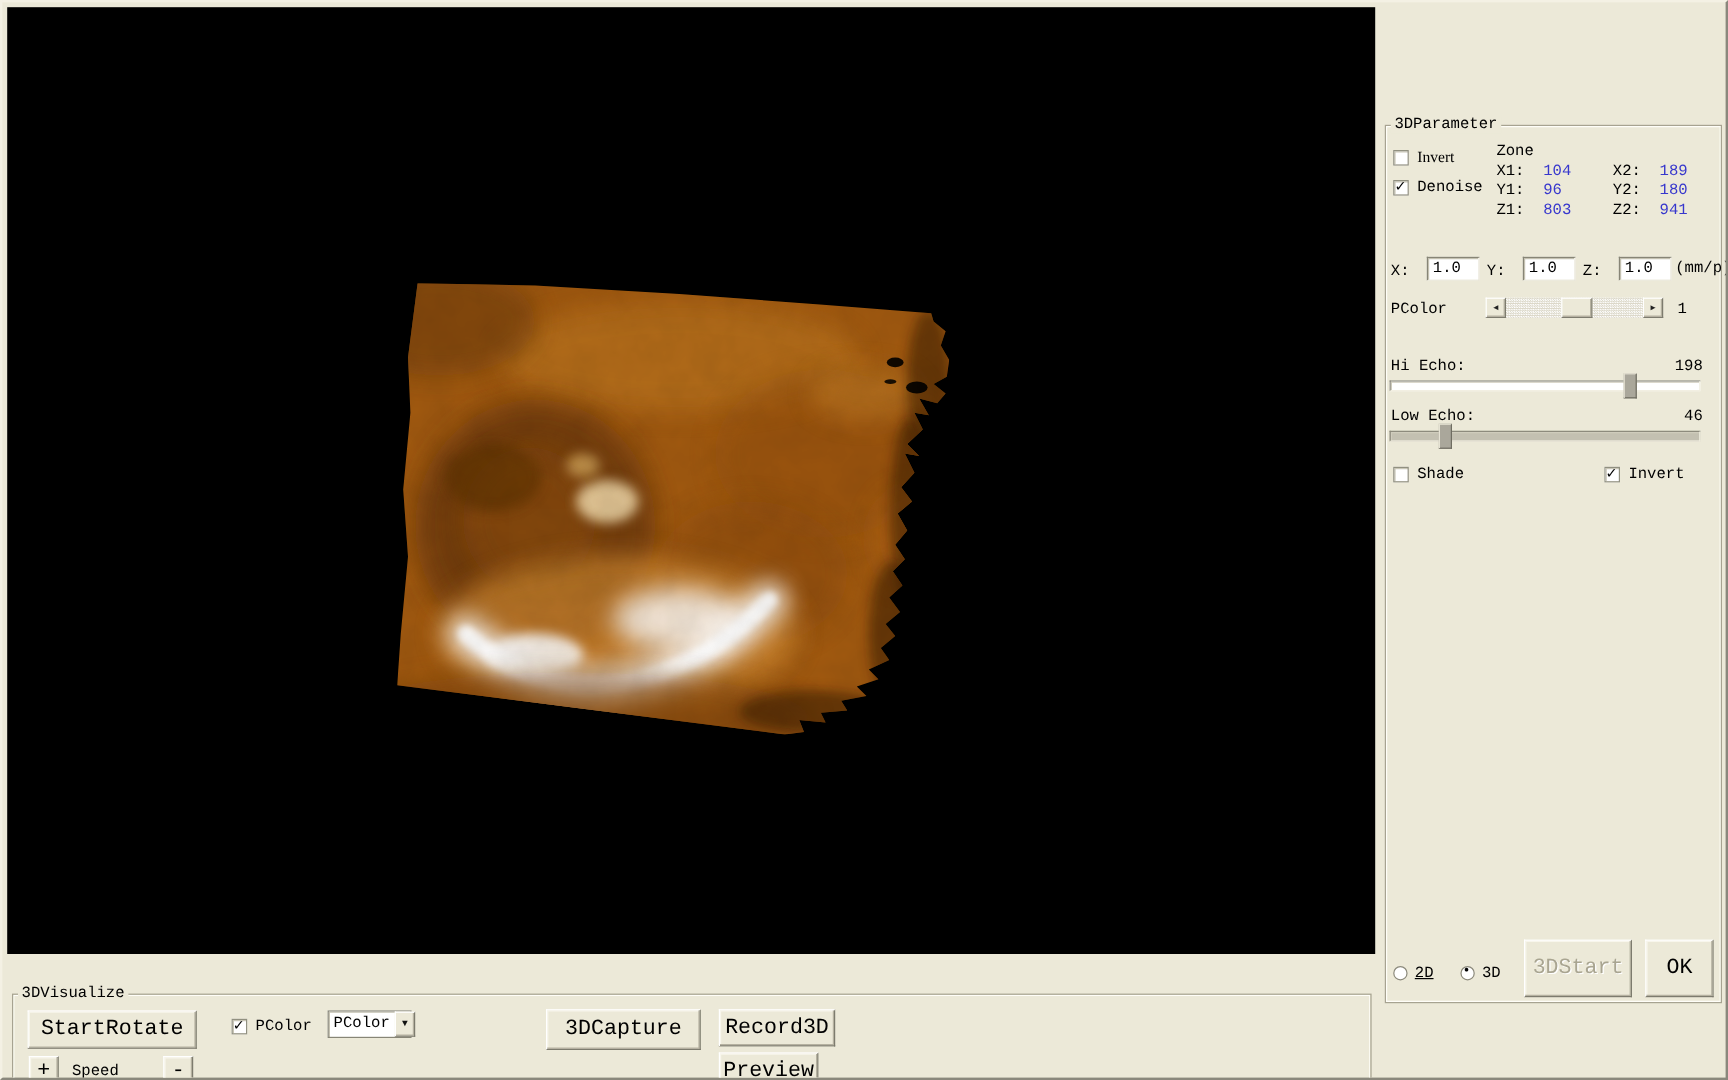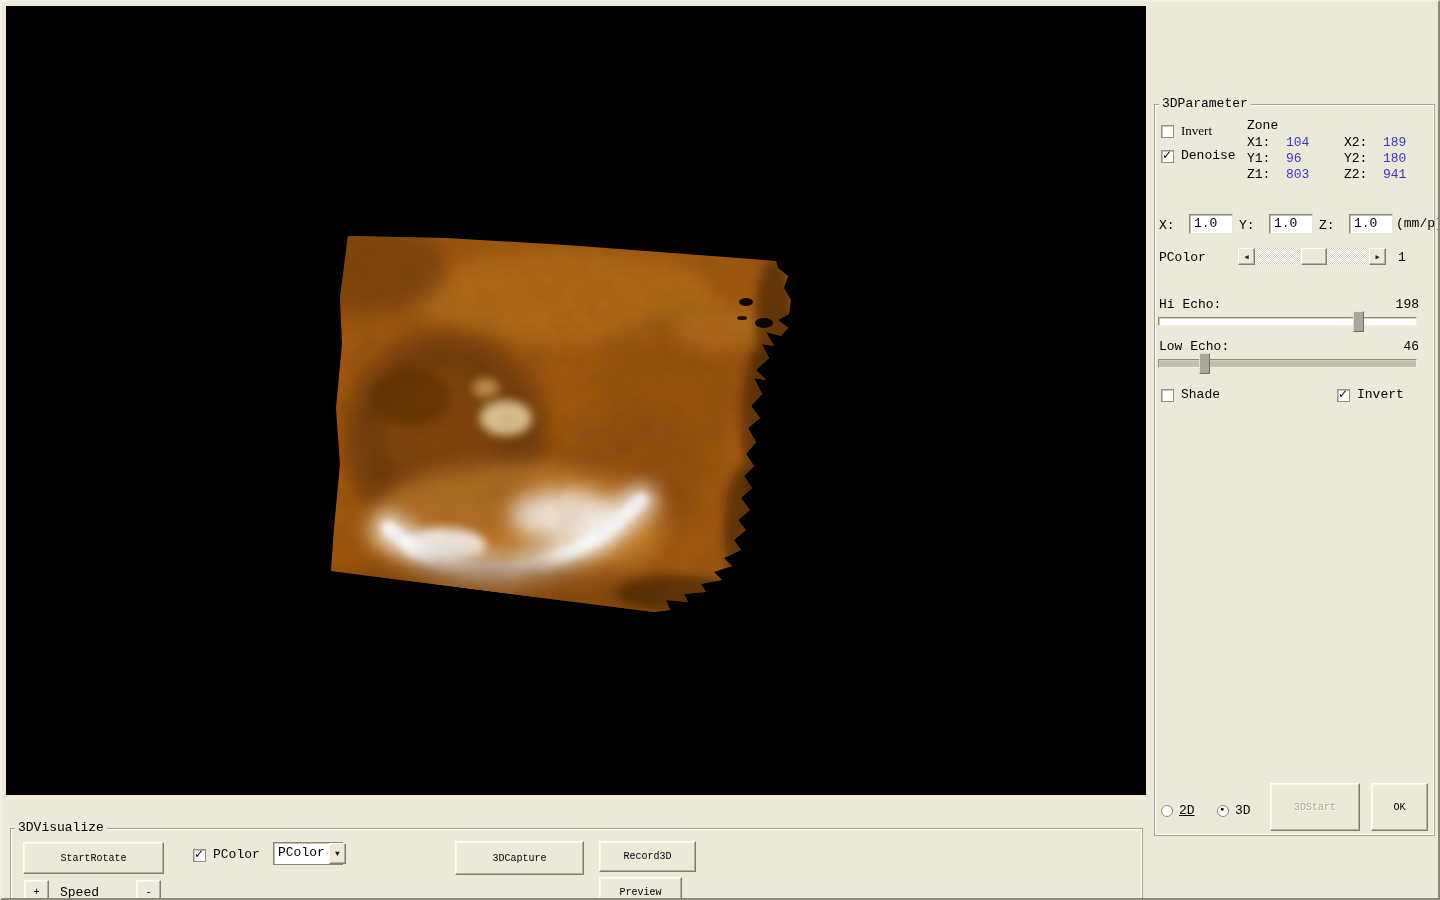--- a/index.html
+++ b/index.html
@@ -32,21 +32,21 @@
     background:#ece9d8; line-height:14px; white-space:nowrap;
   }
 
   
   .btn {
     position:absolute; background:#ece9d8; text-align:center;
     border:1px solid #7d7b6e;
     border-top-color:#ffffff; border-left-color:#ffffff;
     box-shadow: inset -1px -1px 0 #b5b1a0, inset 1px 1px 0 #f8f6ec;
     display:flex; align-items:center; justify-content:center;
-    font-family:inherit; font-size:10px; cursor:default; white-space:nowrap;
+    font-family:inherit; font-size:18px; cursor:default; white-space:nowrap;
   }
   .btn.disabled { color:#a9a591; text-shadow:1px 1px 0 #ffffff; }
 
   .checkbox-row { position:absolute; display:flex; align-items:center; gap:7px; }
   .checkbox {
     width:13px; height:13px; background:#fff; position:relative; flex:none;
     border:1px solid #919080;
     box-shadow: inset 1px 1px 0 #c9c6b6;
   }
   .checkbox .mark {

